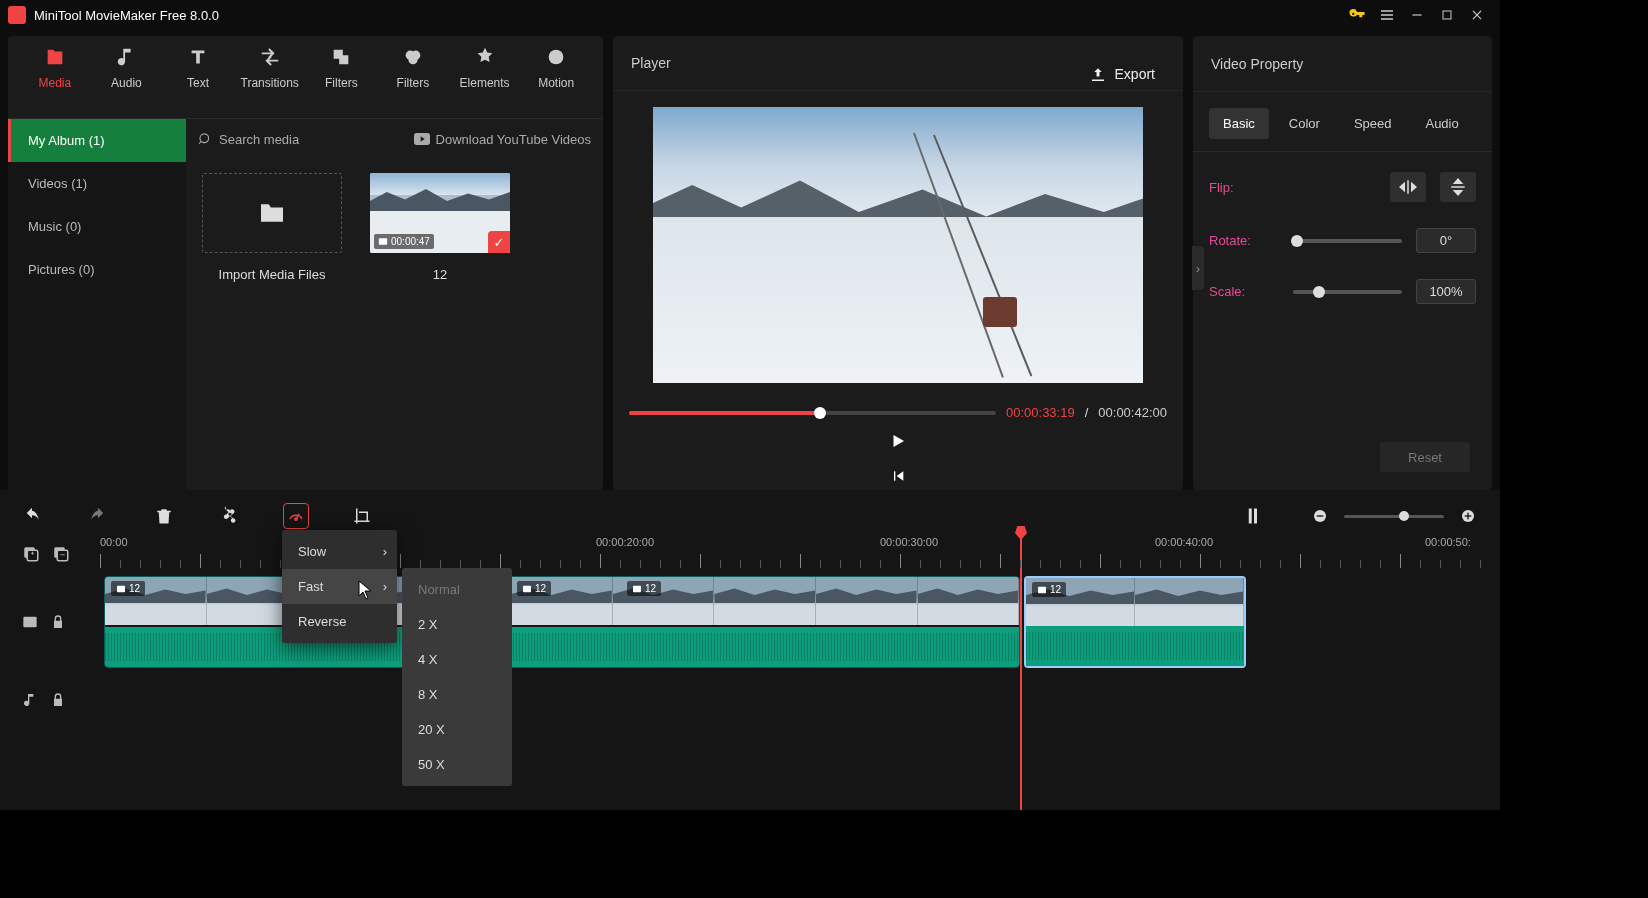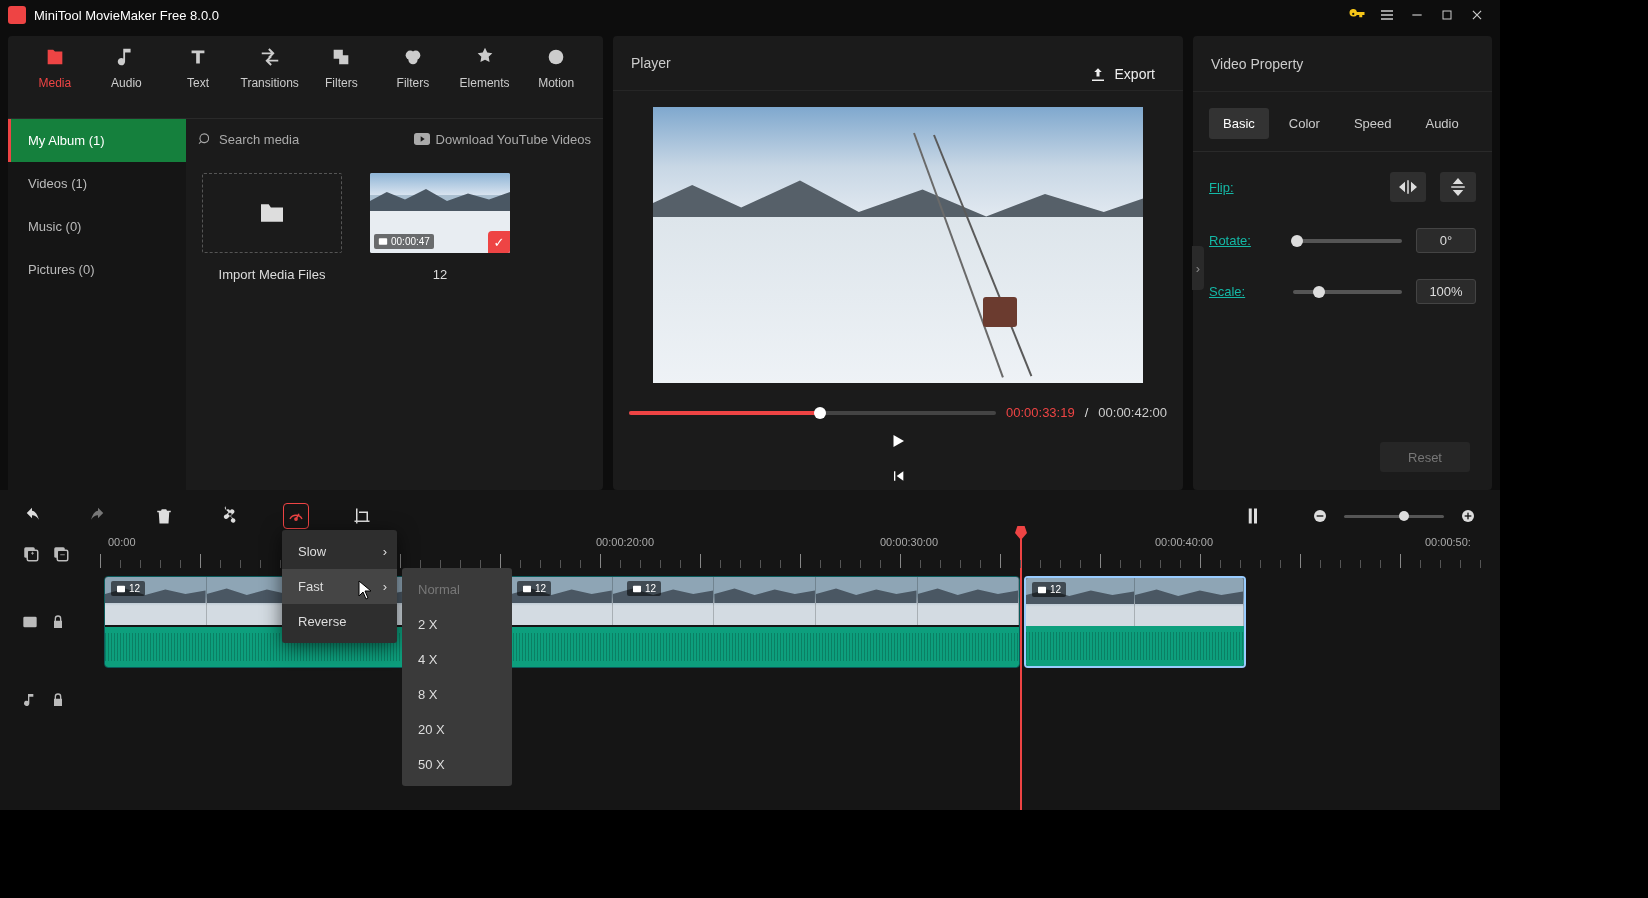--- a/index.html
+++ b/index.html
@@ -70,21 +70,21 @@
 .vol-track .dot { position: absolute; right: -2px; top: 50%; width: 12px; height: 12px; background: #fff; border-radius: 50%; transform: translateY(-50%); }
 .aspect { background: #2b2b2b; border: 1px solid #444; border-radius: 3px; padding: 4px 26px 4px 10px; color: #ddd; position: relative; min-width: 80px; }
 .aspect .chev { position: absolute; right: 6px; top: 50%; transform: translateY(-50%); }
 
 
 .prop-tabs { display: flex; gap: 6px; padding: 16px 16px 12px; border-bottom: 1px solid #2a2a2a; }
 .prop-tab { padding: 8px 14px; color: #ccc; border-radius: 3px; font-size: 13px; }
 .prop-tab.active { background: #333; color: #fff; }
 .prop-body { padding: 20px 16px; display: flex; flex-direction: column; gap: 26px; }
 .prop-row { display: flex; align-items: center; gap: 14px; }
-.prop-row .label { width: 70px; color: #14b8a6; text-decoration: underline; }
+.prop-row .label { width: 70px; color: #ec4899; }
 .icon-btn { width: 36px; height: 30px; background: #2f2f2f; border-radius: 3px; display: flex; align-items: center; justify-content: center; color: #ddd; }
 .slider { flex: 1; height: 4px; background: #555; border-radius: 2px; position: relative; }
 .slider .dot { position: absolute; top: 50%; width: 12px; height: 12px; background: #ddd; border-radius: 50%; transform: translate(-50%,-50%); }
 .valbox { min-width: 60px; background: #2b2b2b; border: 1px solid #444; border-radius: 3px; padding: 4px 8px; text-align: center; color: #ddd; }
 .expand-tab { position: absolute; left: -1px; top: 210px; width: 12px; height: 44px; background: #2a2a2a; border-radius: 0 4px 4px 0; display:flex; align-items:center; justify-content:center; color:#888; }
 .reset-btn { position: absolute; right: 22px; bottom: 18px; width: 90px; height: 30px; background: #262626; border-radius: 3px; display:flex; align-items:center; justify-content:center; color:#777; }
 
 
 .timeline-area { background: #151515; height: 320px; padding-top: 6px; position: relative; }
 .tl-toolbar { height: 40px; display: flex; align-items: center; padding: 0 20px; gap: 42px; }
@@ -481,21 +481,21 @@
         </span>
       <span>
           <svg width="18" height="18" viewBox="0 0 24 24" fill="#bbb">
             <rect x="3" y="3" width="14" height="14" rx="2"></rect>
             <rect x="7" y="7" width="14" height="14" rx="2" fill="#151515" stroke="#bbb" stroke-width="2"></rect>
             <path d="M11 13h6" stroke="#bbb"></path>
           </svg>
         </span>
     </div>
     <div class="ruler">
-      <span class="major" style="left:8px">00:00</span>
+      <span class="major" style="left:0">00:00</span>
       <span class="major" style="left:496px">00:00:20:00</span>
       <span class="major" style="left:780px">00:00:30:00</span>
       <span class="major" style="left:1055px">00:00:40:00</span>
       <span class="major" style="left:1325px">00:00:50:</span>
       <div class="playhead" style="left:920px">
           <div class="head"></div>
         </div>
     <div class="tick big" style="left: 0px;"></div>
         <div class="tick" style="left: 20px;"></div>
         <div class="tick" style="left: 40px;"></div>

